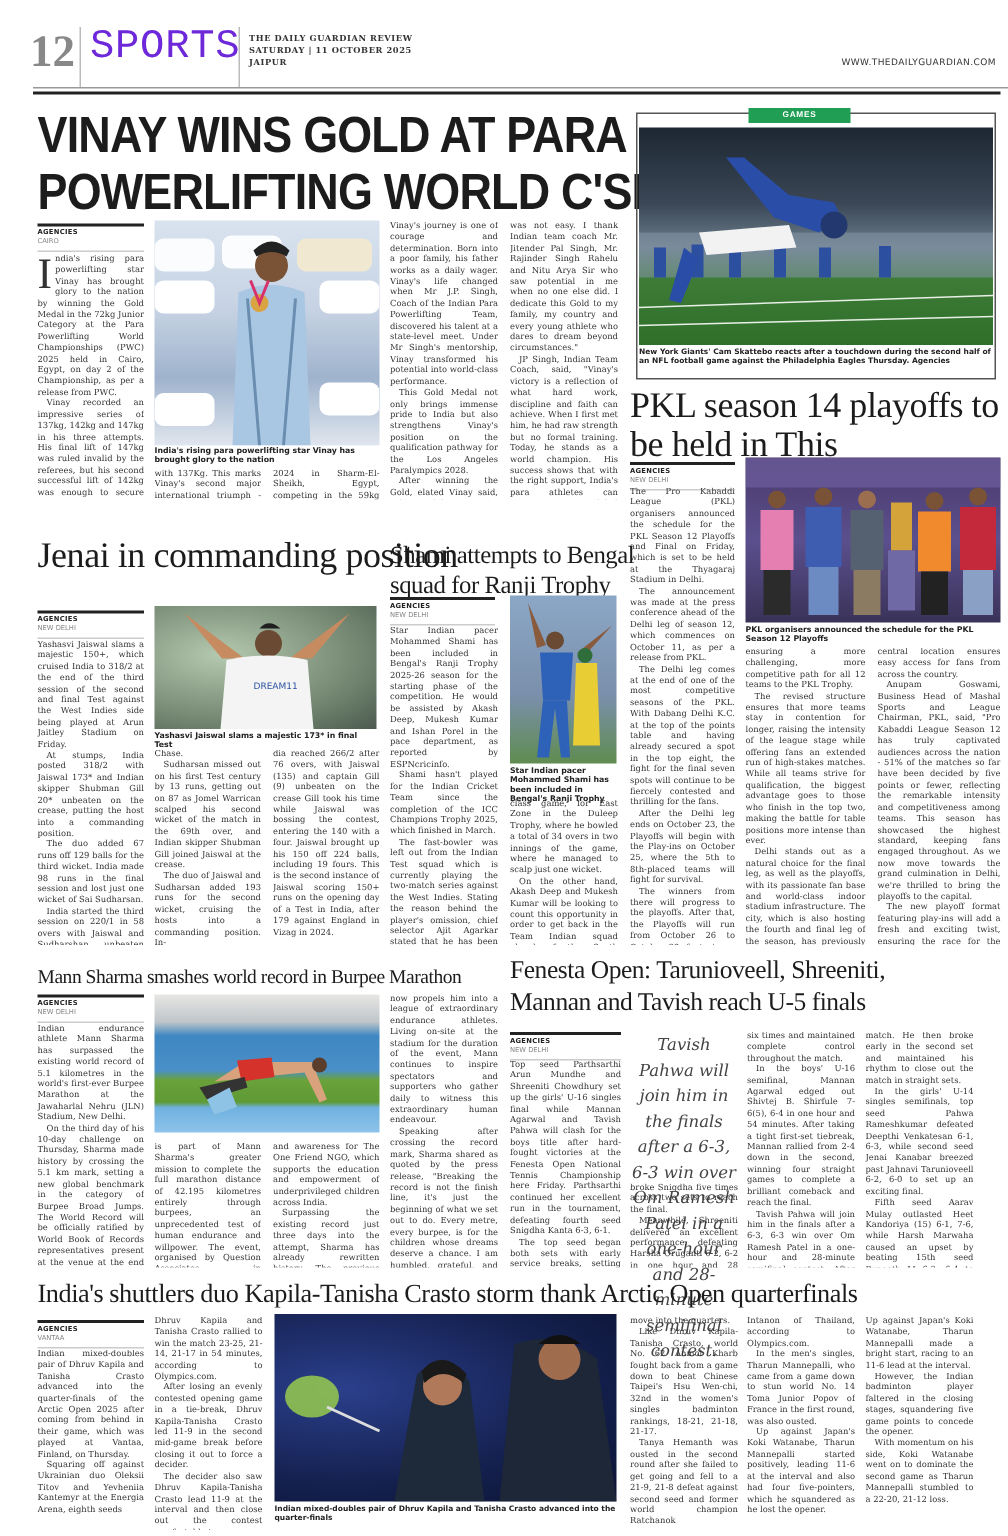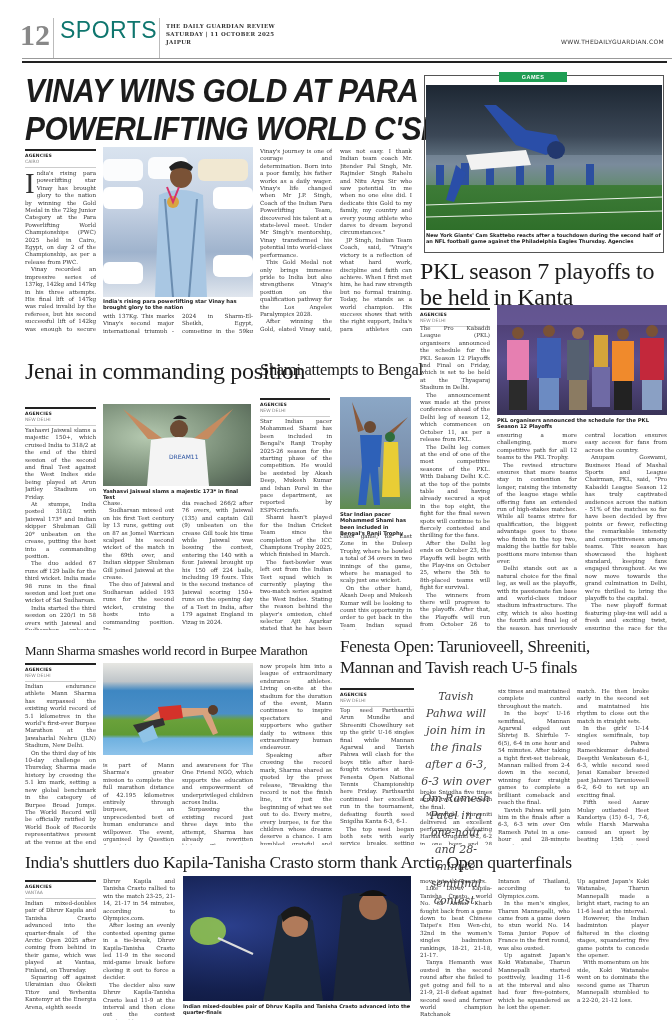--- a/index.html
+++ b/index.html
@@ -2,21 +2,21 @@
 <html><head>
 <meta charset="utf-8">
 <style>
 *{box-sizing:border-box;margin:0;padding:0}
 html,body{width:672px;height:1024px;background:#fff;overflow:hidden}
 body{font-family:"DejaVu Serif",serif;color:#222;position:relative}
 .abs{position:absolute}
 .masthead{position:absolute;left:0;top:0;width:672px;height:55px}
 .pnum{position:absolute;left:20px;top:18px;font-family:"Liberation Serif",serif;font-size:30px;color:#888;font-weight:bold}
 .vsep{position:absolute;top:18px;width:1px;height:40px;background:#bbb}
-.section{position:absolute;left:60px;top:17px;font-family:Liberation Sans, sans-serif;font-size:23px;letter-spacing:0.5px;color:#0f766e}
+.section{position:absolute;left:60px;top:17px;font-family:Liberation Mono, monospace;font-size:27px;letter-spacing:0.5px;color:#6d28d9}
 .pub{position:absolute;left:166px;top:22px;font-family:"DejaVu Serif",serif;font-size:5.5px;line-height:8px;font-weight:bold;letter-spacing:0.4px;color:#333}
 .site{position:absolute;right:8px;top:38px;font-family:"DejaVu Sans",sans-serif;font-size:6px;letter-spacing:0.3px;color:#333}
 .hrule{position:absolute;left:22px;width:650px;height:1px;background:#999}
 .bighead{font-family:"Liberation Sans",sans-serif;font-weight:bold;font-size:34px;line-height:38px;letter-spacing:-0.6px;transform:scaleX(0.88);transform-origin:left top;color:#1c1c1c;white-space:nowrap}
 .serifhead{font-family:"Liberation Serif",serif;color:#1c1c1c;white-space:nowrap;letter-spacing:-0.3px}
 .byline{border-top:2px solid #222;padding-top:2px;font-family:"DejaVu Sans",sans-serif}
 .byline .ag{font-size:4.5px;font-weight:bold;letter-spacing:0.2px;display:block;line-height:6px}
 .byline .loc{font-size:4.5px;color:#888;display:block;line-height:6px;border-bottom:1px solid #ccc;padding-bottom:2px}
 .col{position:absolute;font-family:"DejaVu Serif",serif;font-size:5.6px;line-height:7.4px;color:#333;text-align:justify;overflow:hidden}
 .col p{text-indent:6px;margin-bottom:0}
@@ -39,21 +39,21 @@
   <div class="pub">
     <div>THE DAILY GUARDIAN REVIEW</div>
     <div>SATURDAY | 11 OCTOBER 2025</div>
     <div>JAIPUR</div>
   </div>
   <div class="site">WWW.THEDAILYGUARDIAN.COM</div>
   <div class="hrule" style="top:58px"></div>
 </div>
 <div class="abs" style="left:22px;top:61px;width:645px;height:2px;background:#222"></div>
 
-<div class="abs" style="left:25px;top:71px;font-style:italic;">
+<div class="abs" style="left:25px;top:71px;">
   <div class="bighead">VINAY WINS GOLD AT PARA</div>
   <div class="bighead">POWERLIFTING WORLD C'SHIPS</div>
 </div>
 <div class="abs byline" style="left:25px;top:149px;width:71px">
   <span class="ag">AGENCIES</span>
   <span class="loc">CAIRO</span>
 </div>
 <div class="col" style="left:25px;top:170px;width:71px;height:162px">
   <p class="first"><span class="drop">I</span><span>ndia's rising para powerlifting star Vinay has brought glory to the nation by winning the Gold Medal in the 72kg Junior Category at the Para Powerlifting World Championships (PWC) 2025 held in Cairo, Egypt, on day 2 of the Championship, as per a release from PWC.</span></p>
   <p>Vinay recorded an impressive series of 137kg, 142kg and 147kg in his three attempts. His final lift of 147kg was ruled invalid by the referees, but his second successful lift of 142kg was enough to secure the Gold Medal, narrowly defeating Mikolaj Kocinbinski of Poland, who lifted 142kg. The Bronze Medal was claimed by Sebastian F. of Ecuador</p>
@@ -110,22 +110,22 @@
     <path d="M40 70 L100 65 L105 80 L45 85 Z" fill="#f2f2f2"></path>
     <path d="M30 80 L20 115 L28 117 L40 88 Z" fill="#2a4ea8"></path>
     <circle cx="130" cy="65" r="9" fill="#22386e"></circle>
     <line x1="0" y1="120" x2="236" y2="112" stroke="#e8efe6" stroke-width="1"></line>
     <line x1="0" y1="132" x2="236" y2="126" stroke="#e8efe6" stroke-width="1"></line>
   </svg>
 </div>
 <div class="cap" style="left:426px;top:232px;width:236px;font-size:5px">New York Giants' Cam Skattebo reacts after a touchdown during the second half of an NFL football game against the Philadelphia Eagles Thursday. Agencies</div>
 
 <div class="abs serifhead" style="left:420px;top:258px;font-size:24px;line-height:26px">
-  <div>PKL season 7 playoffs to</div>
-  <div>be held in Kanta</div>
+  <div>PKL season 14 playoffs to</div>
+  <div>be held in This</div>
 </div>
 <div class="abs byline" style="left:420px;top:308px;width:70px">
   <span class="ag">AGENCIES</span>
   <span class="loc">NEW DELHI</span>
 </div>
 <div class="col" style="left:420px;top:325px;width:70px;height:305px">
   <p class="first">The Pro Kabaddi League (PKL) organisers announced the schedule for the PKL Season 12 Playoffs and Final on Friday, which is set to be held at the Thyagaraj Stadium in Delhi.</p>
   <p>The announcement was made at the press conference ahead of the Delhi leg of season 12, which commences on October 11, as per a release from PKL.</p>
   <p>The Delhi leg comes at the end of one of the most competitive seasons of the PKL. With Dabang Delhi K.C. at the top of the points table and having already secured a spot in the top eight, the fight for the final seven spots will continue to be fiercely contested and thrilling for the fans.</p>
   <p>After the Delhi leg ends on October 23, the Playoffs will begin with the Play-ins on October 25, where the 5th to 8th-placed teams will fight for survival.</p>
@@ -196,20 +196,21 @@
   <p class="first">Chase.</p>
   <p>Sudharsan missed out on his first Test century by 13 runs, getting out on 87 as Jomel Warrican scalped his second wicket of the match in the 69th over, and Indian skipper Shubman Gill joined Jaiswal at the crease.</p>
   <p>The duo of Jaiswal and Sudharsan added 193 runs for the second wicket, cruising the hosts into a commanding position. In-</p>
 </div>
 <div class="col" style="left:182px;top:500px;width:71px;height:130px">
   <p class="first">dia reached 266/2 after 76 overs, with Jaiswal (135) and captain Gill (9) unbeaten on the crease Gill took his time while Jaiswal was bossing the contest, entering the 140 with a four. Jaiswal brought up his 150 off 224 balls, including 19 fours. This is the second instance of Jaiswal scoring 150+ runs on the opening day of a Test in India, after 179 against England in Vizag in 2024.</p>
 </div>
 
 <div class="abs serifhead" style="left:260px;top:360px;font-size:16.5px;line-height:20px">
   <div>Shami attempts to Bengal</div>
+  <div>squad for Ranji Trophy</div>
 </div>
 <div class="abs byline" style="left:260px;top:398px;width:70px">
   <span class="ag">AGENCIES</span>
   <span class="loc">NEW DELHI</span>
 </div>
 <div class="col" style="left:260px;top:418px;width:72px;height:212px">
   <p class="first">Star Indian pacer Mohammed Shami has been included in Bengal's Ranji Trophy 2025-26 season for the starting phase of the competition. He would be assisted by Akash Deep, Mukesh Kumar and Ishan Porel in the pace department, as reported by ESPNcricinfo.</p>
   <p>Shami hasn't played for the Indian Cricket Team since the completion of the ICC Champions Trophy 2025, which finished in March.</p>
   <p>The fast-bowler was left out from the Indian Test squad which is currently playing the two-match series against the West Indies. Stating the reason behind the player's omission, chief selector Ajit Agarkar stated that he has been left out of the squad due to a lack of match time as one of the reasons.</p>
 

